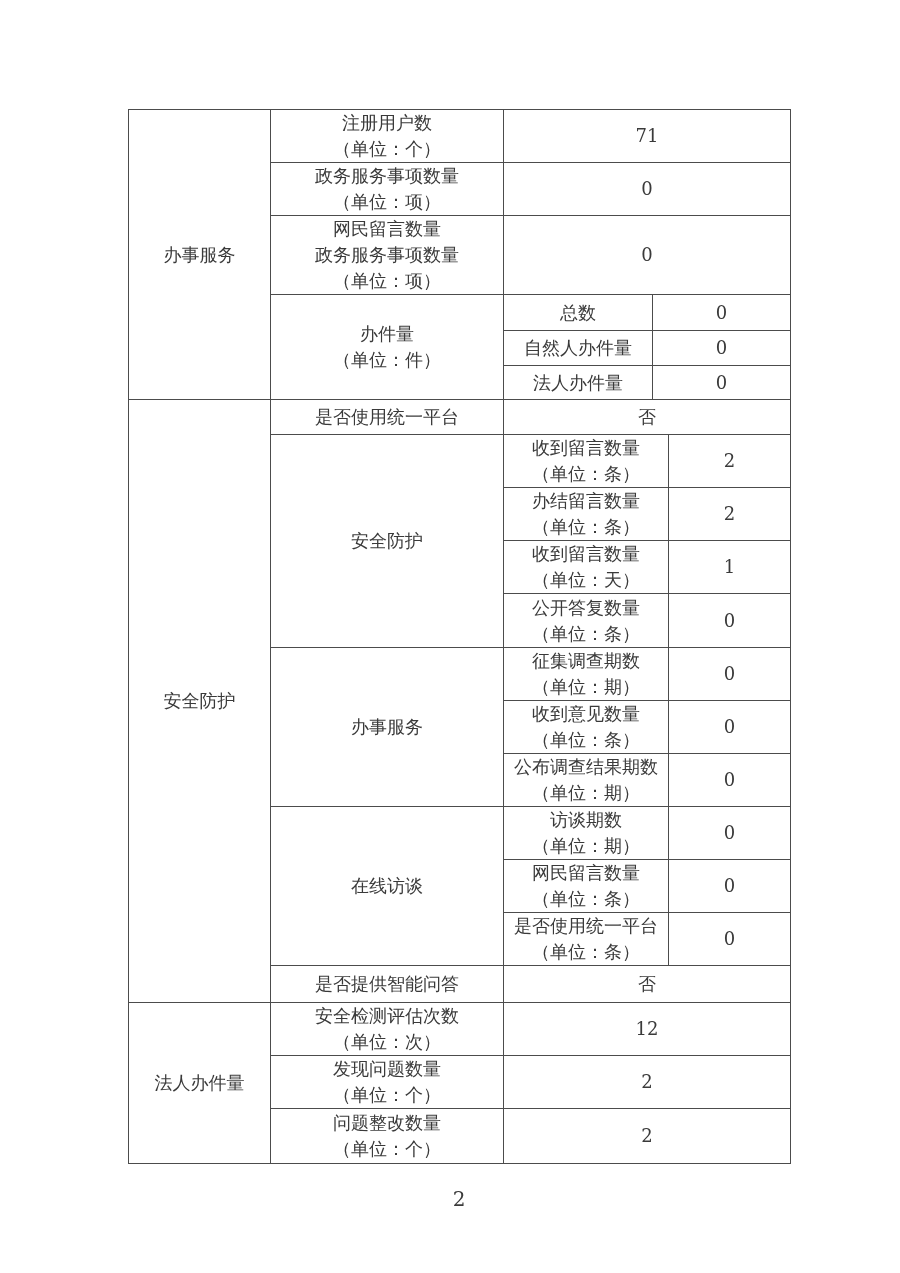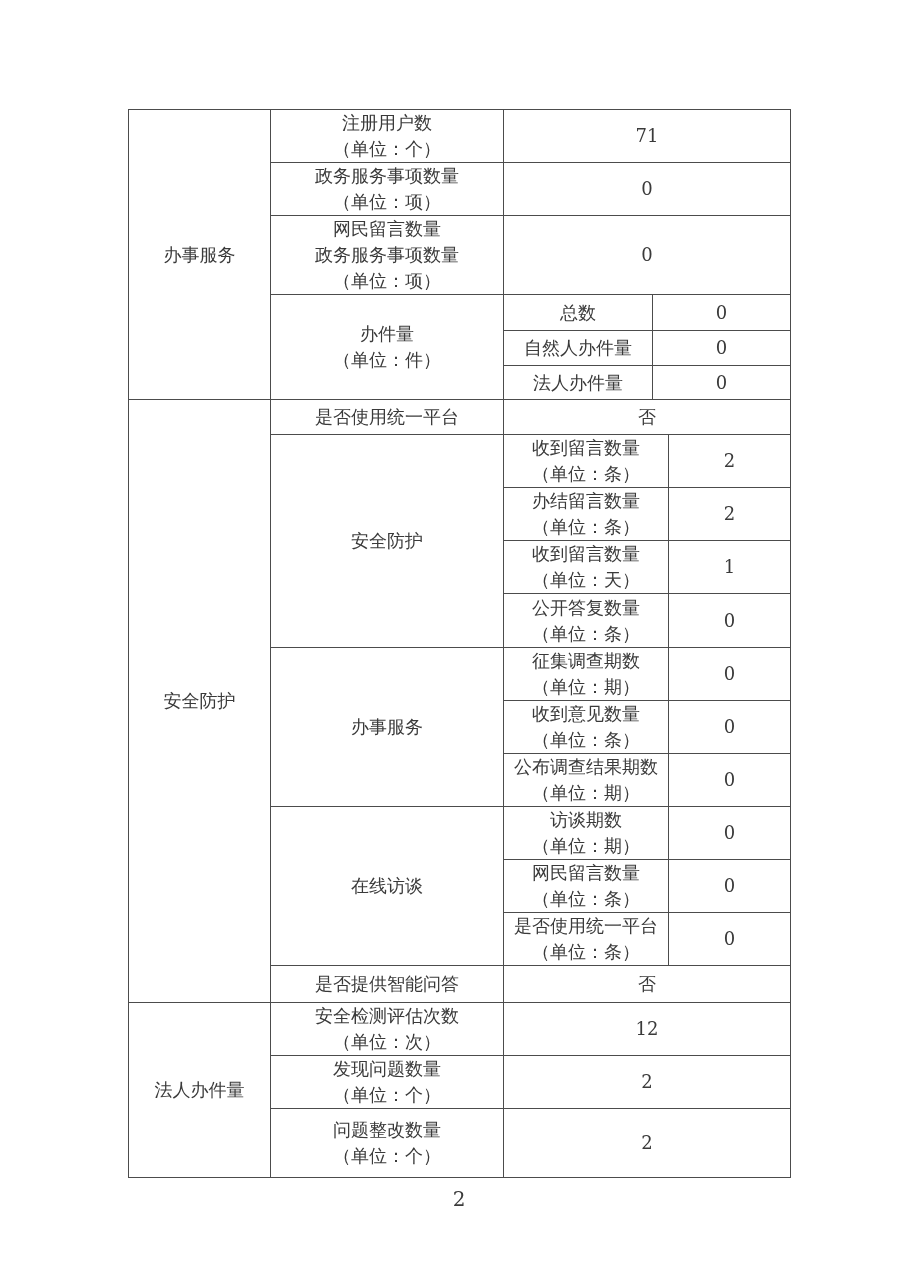--- a/index.html
+++ b/index.html
@@ -201,21 +201,21 @@
       </td>
       <td class="val" colspan="3">12</td>
     </tr>
     <tr style="height:53px">
       <td class="lbl">
         <div>发现问题数量</div>
         <div>（单位：个）</div>
       </td>
       <td class="val" colspan="3">2</td>
     </tr>
-    <tr style="height:69px">
+    <tr style="height:55px">
       <td class="lbl">
         <div>问题整改数量</div>
         <div>（单位：个）</div>
       </td>
       <td class="val" colspan="3">2</td>
     </tr>
   </tbody>
 </table>
 
 <div class="page-number">2</div>

